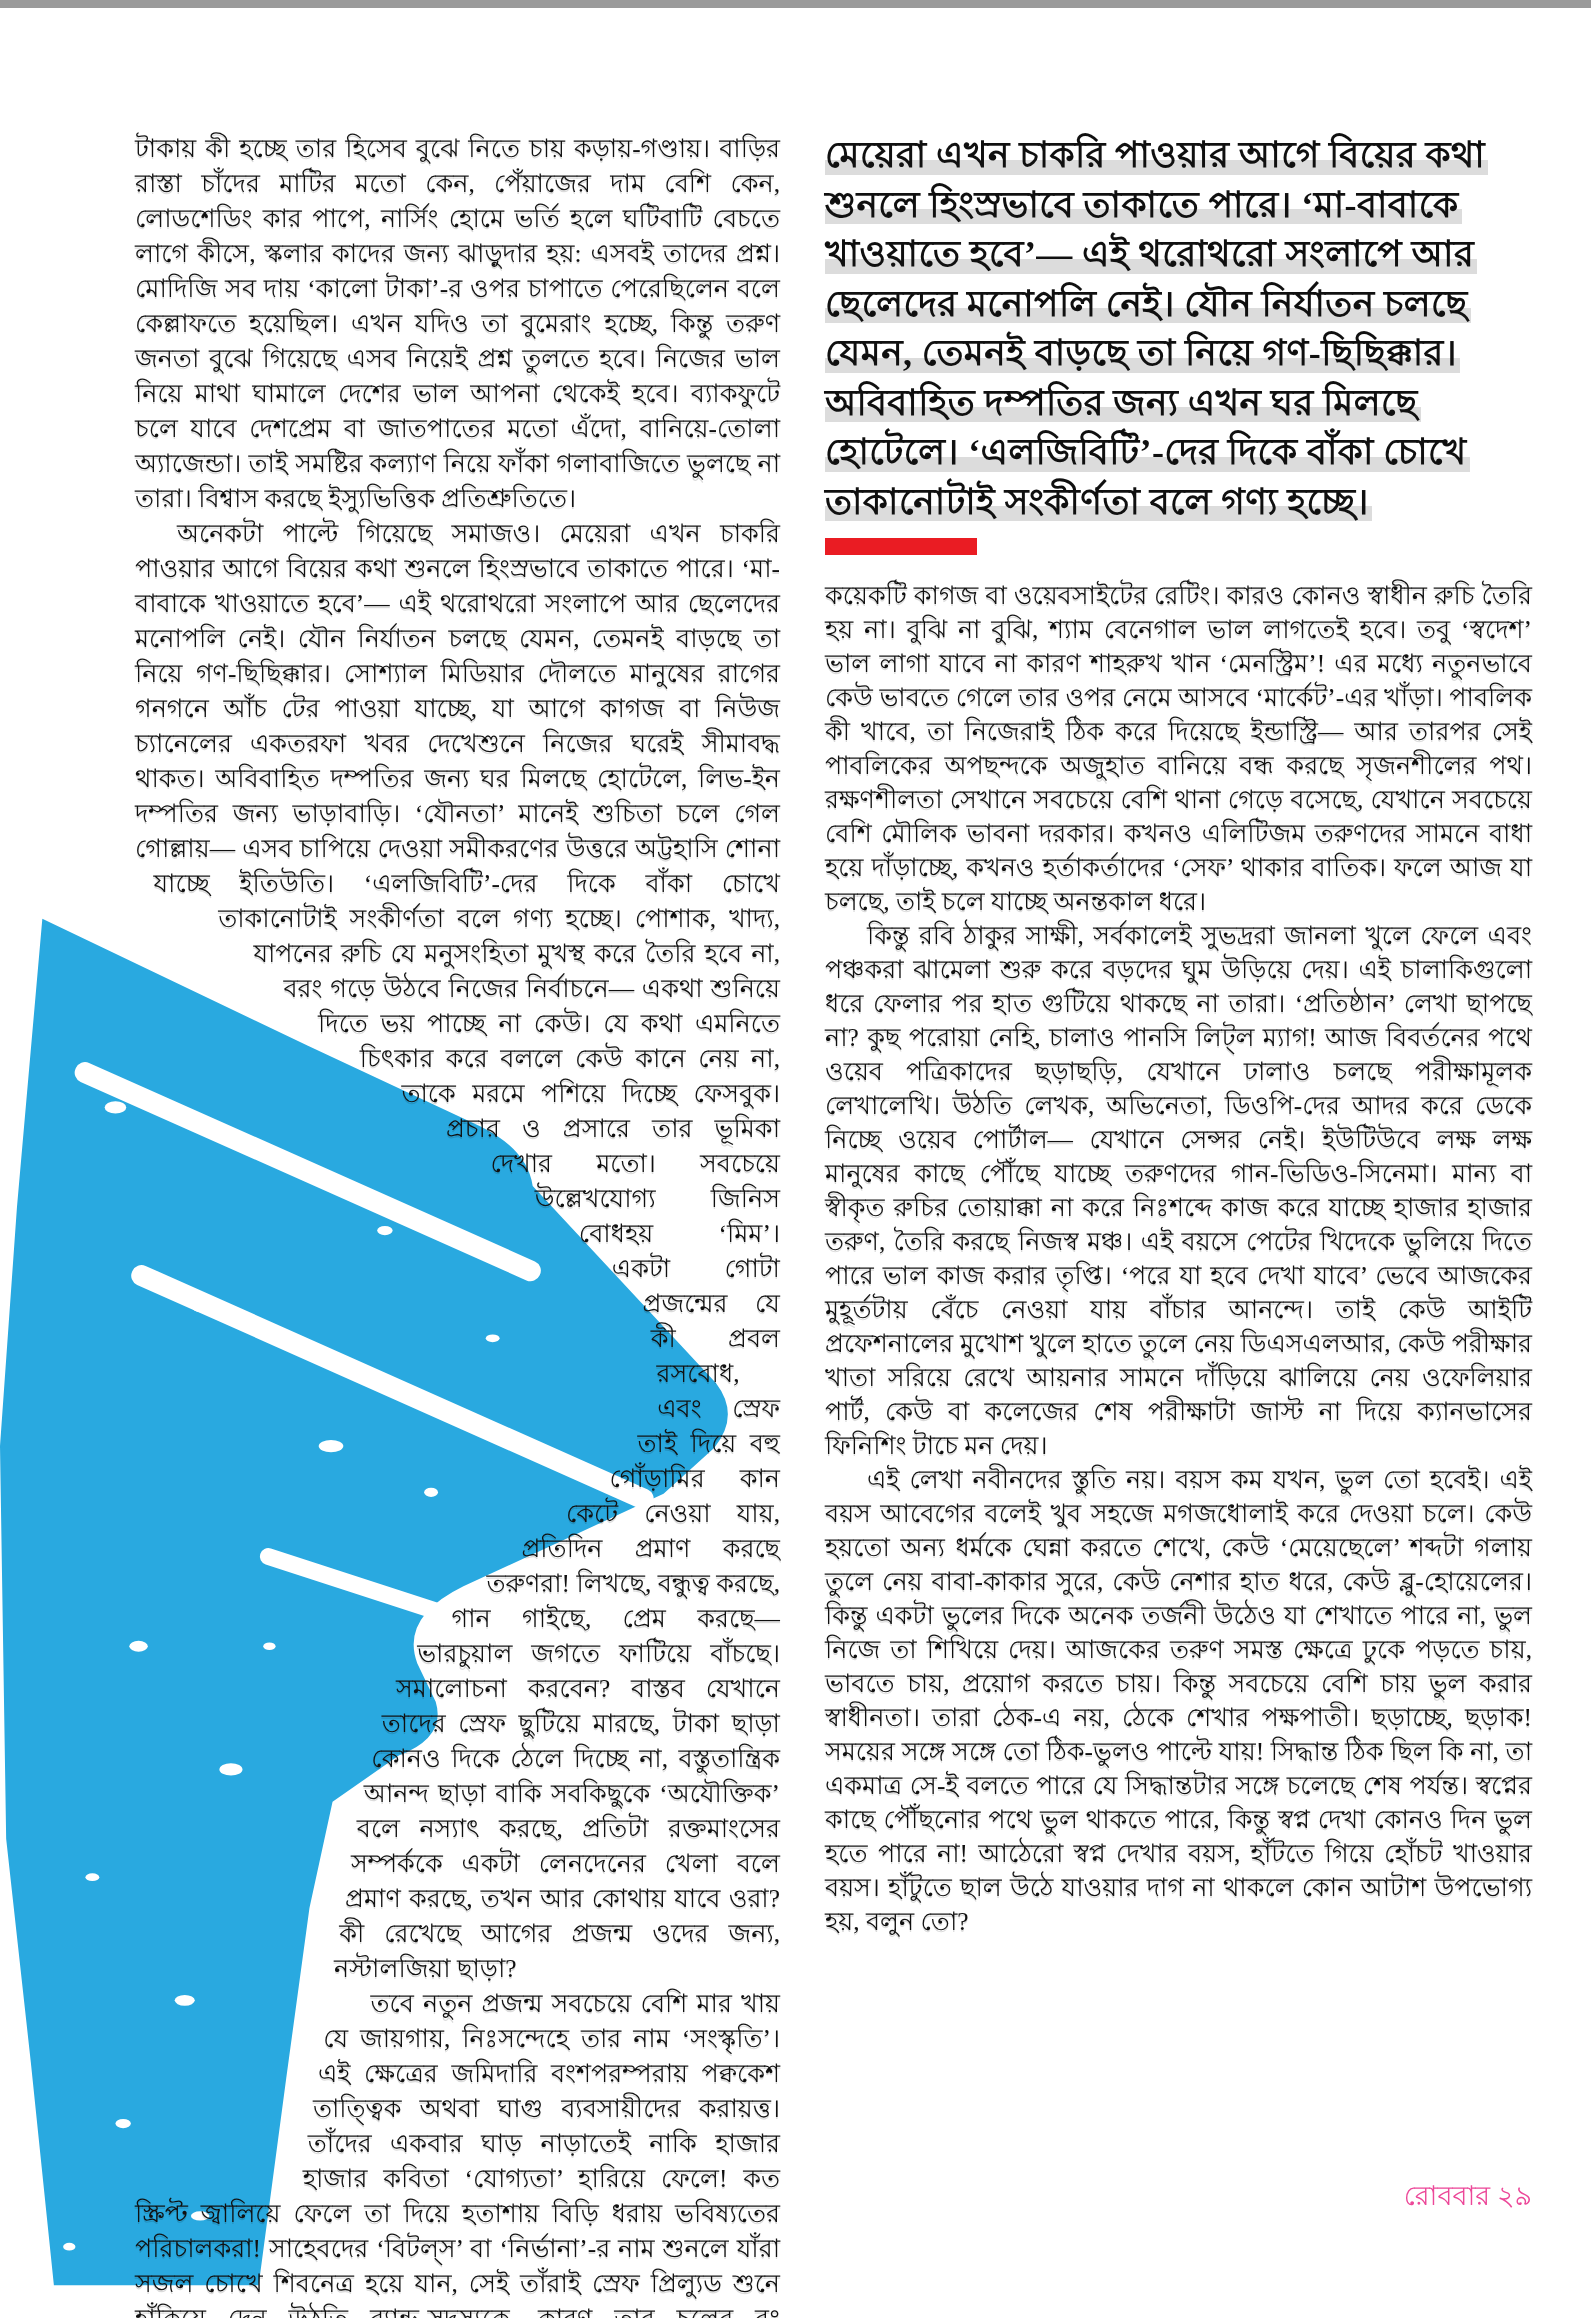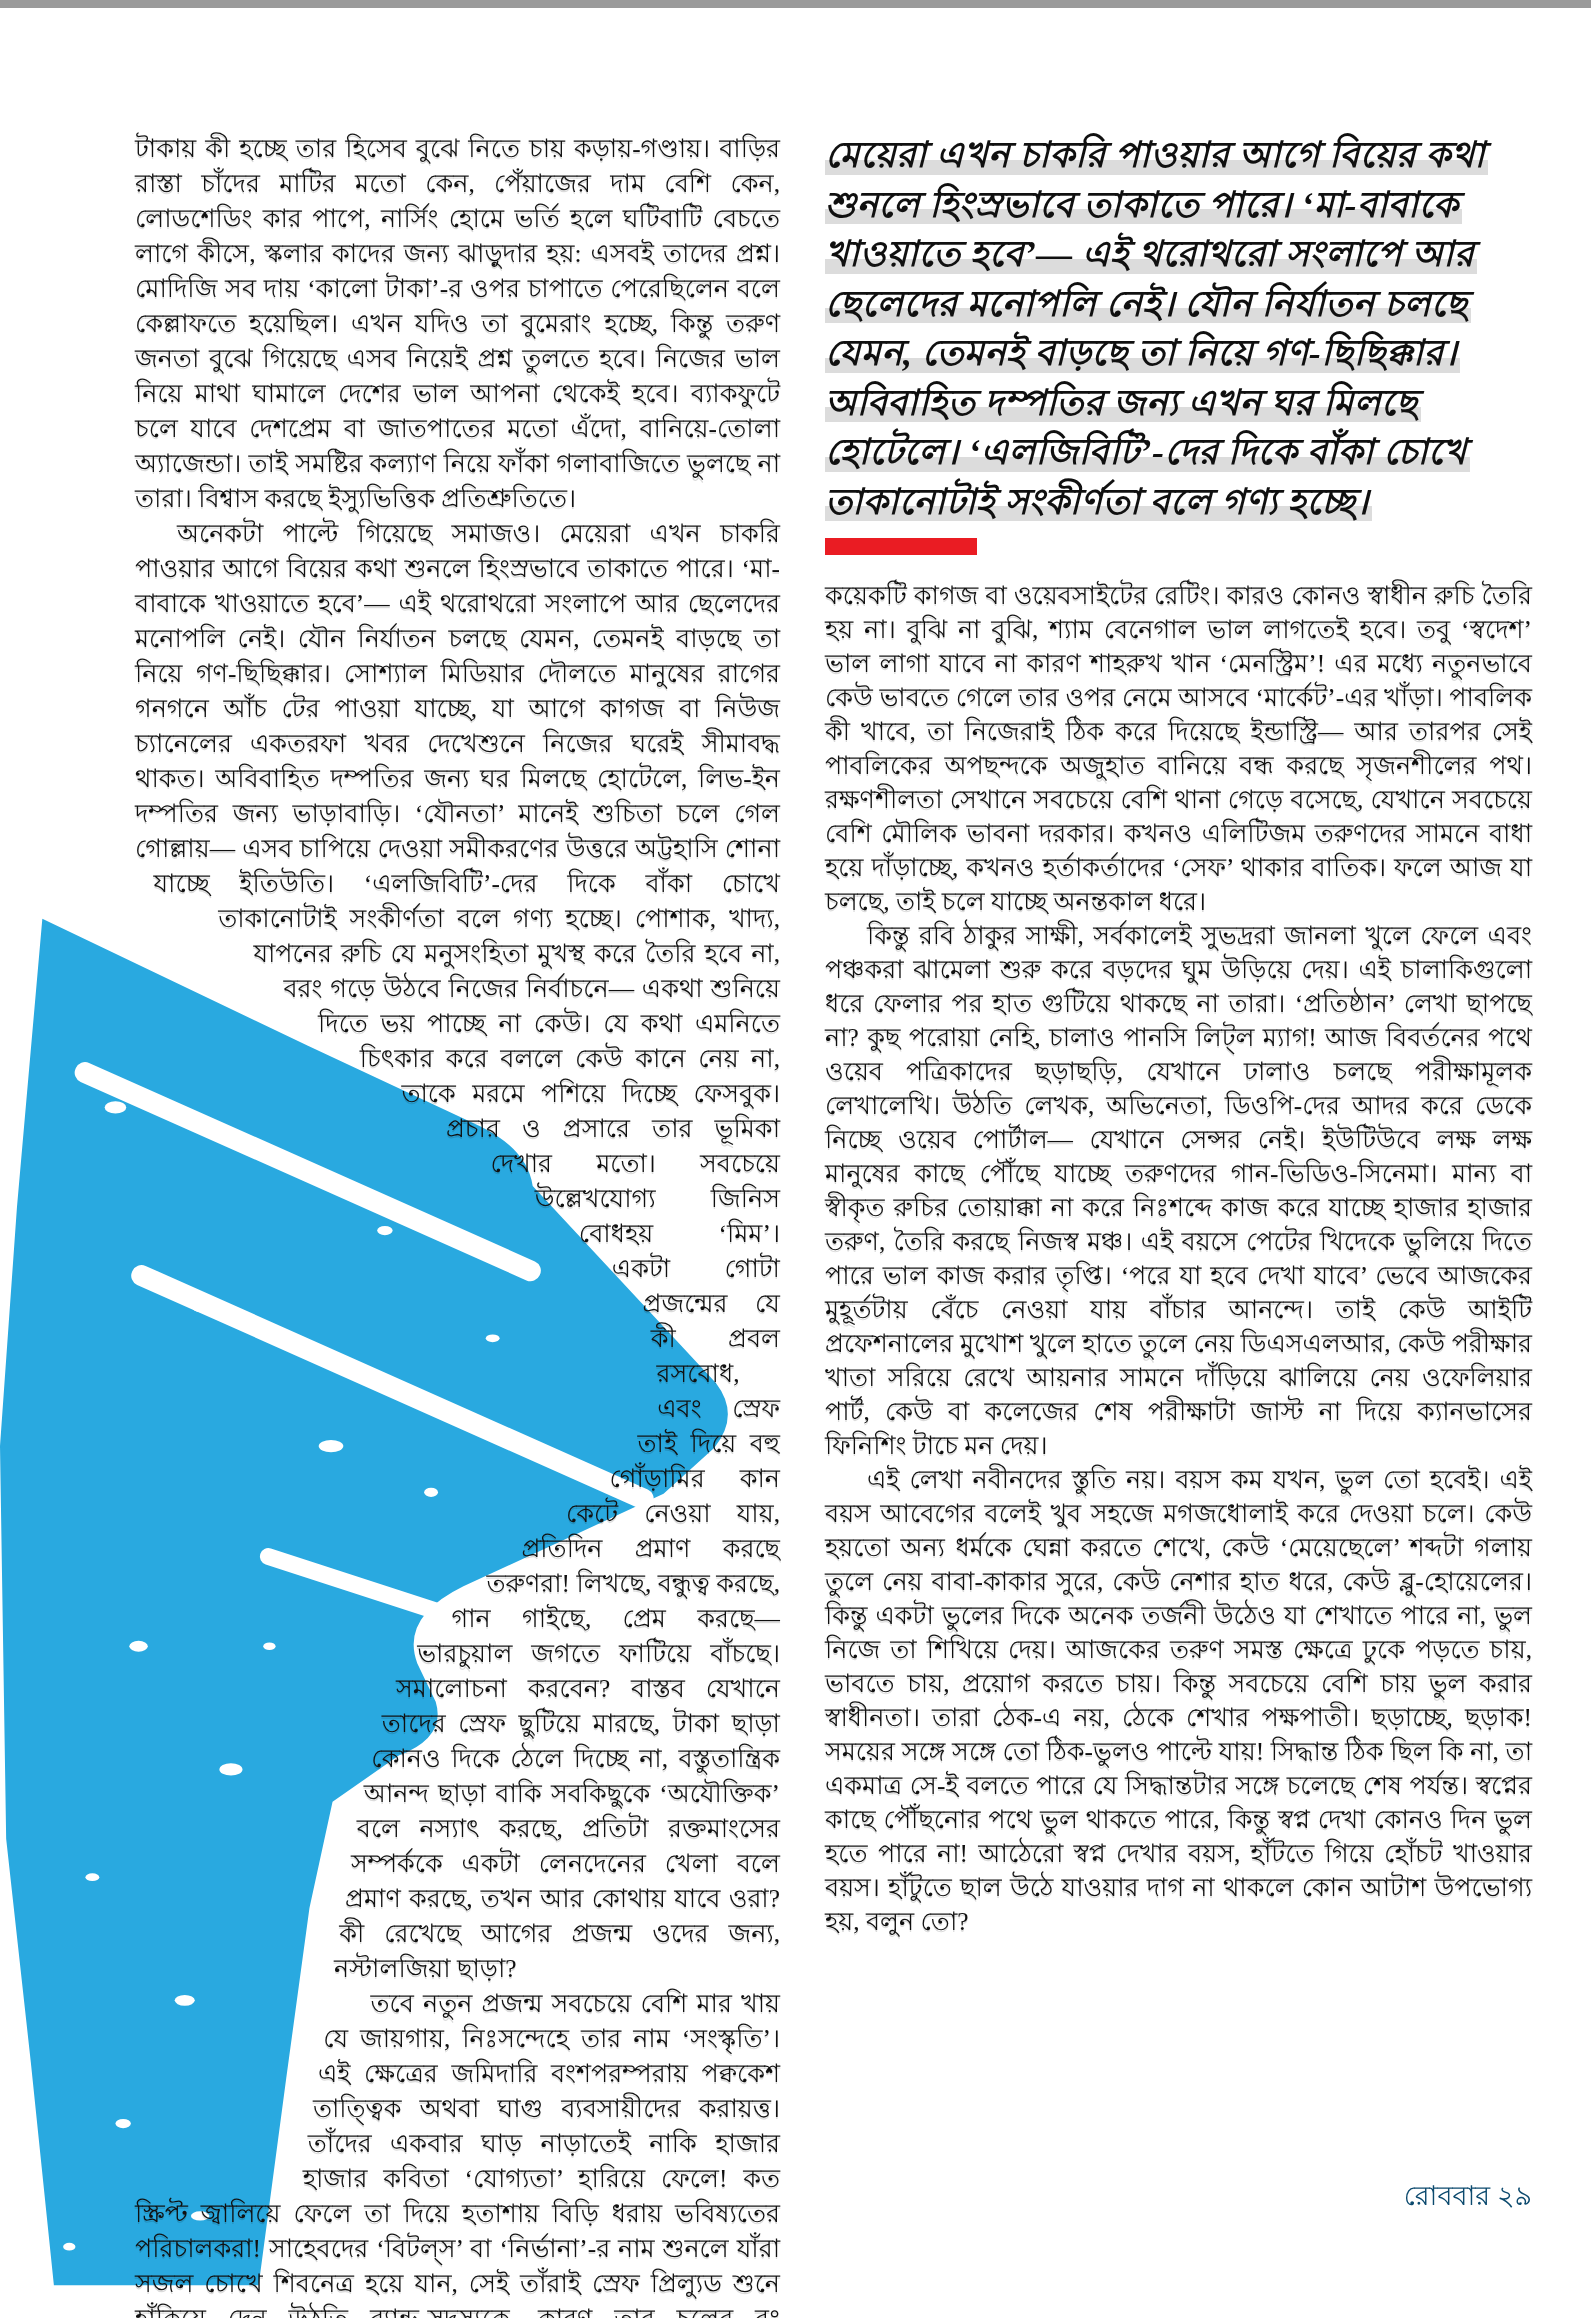--- a/index.html
+++ b/index.html
@@ -26,35 +26,35 @@
     float:left;width:616px;height:2052px;
     shape-outside:polygon(0px 774px,85px 820px,158px 905px,258px 989px,
       366px 1074px,443px 1135px,499px 1199px,510px 1266px,462px 1326px,
       383px 1386px,322px 1447px,260px 1510px,229px 1586px,212px 1664px,
       194px 1771px,176px 1888px,152px 2052px,0px 2052px);
     shape-margin:12.3px;
   }
   
   .pull-quote{
     font-size:36px;line-height:48px;font-weight:bold;
-    letter-spacing:0.4px;margin-bottom:6.2px;font-style:italic;
+    letter-spacing:0.4px;margin-bottom:6.2px;
   }
   .pull-quote .pq-line{
     display:inline-block;
     background:linear-gradient(to bottom,rgba(0,0,0,0) 58%,#dcdcdc 58%,#dcdcdc 88%,rgba(0,0,0,0) 88%);
     padding:0 3.1px 1.5px 0;
   }
   .red-bar{
     width:152px;height:17px;margin:10.8px 0 23px 0;
   }
   .rc-body-start{margin-top:20px;}
   
   .footer{
     position:absolute;left:1309px;top:2167px;width:223px;
-    font-size:27px;text-align:right;color:#0c4a6e;
+    font-size:27px;text-align:right;color:#ec4899;
     font-family:"Liberation Serif","DejaVu Serif",serif;
   }
 </style>
 </head>
 <body>
 
 <div class="page">
 
   <div class="fist-wrap">
     <svg width="739" height="1420" viewBox="0 0 960 1844" xmlns="http://www.w3.org/2000/svg">

